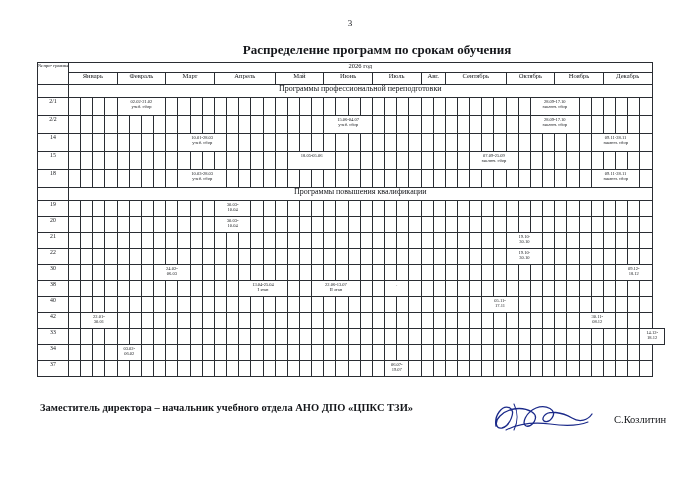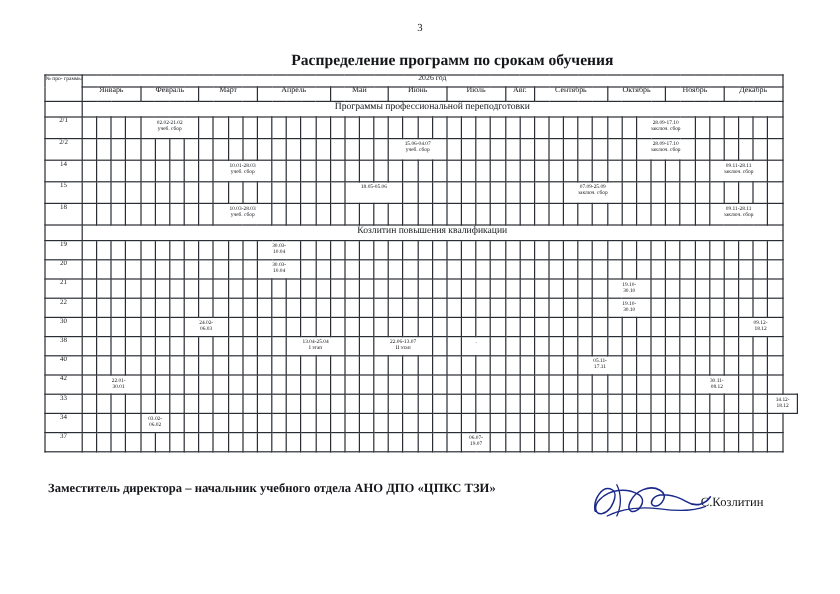--- a/index.html
+++ b/index.html
@@ -82,21 +82,21 @@
     padding-top:0.5px;
     white-space:pre-line;
   }
   
   .footer {
     position:absolute; left:40px; top:402px;
     font-size:10.5px;
     font-weight:bold;
   }
   .signer {
-    position:absolute; left:584px; top:414px;
+    position:absolute; left:614px; top:414px;
     font-size:10.5px;
   }
   .sig {
     position:absolute; left:488px; top:396px;
     width:110px; height:42px;
   }
   .sig svg { display:block; }
 </style>
 </head>
 <body>
@@ -381,21 +381,21 @@
           <td class="wk"></td>
           <td class="wk"></td>
           <td class="wk" colspan="4">
             <span class="ev">09.11-28.11
 заключ. сбор</span>
           </td>
           <td class="wk"></td>
         </tr>
         <tr class="section-row">
           <td></td>
-          <td colspan="48">Козлитин повышения квалификации</td>
+          <td colspan="48">Программы повышения квалификации</td>
         </tr>
         <tr class="datarow">
           <td class="rowlabel">19</td>
           <td class="wk"></td>
           <td class="wk"></td>
           <td class="wk"></td>
           <td class="wk"></td>
           <td class="wk"></td>
           <td class="wk"></td>
           <td class="wk"></td>

